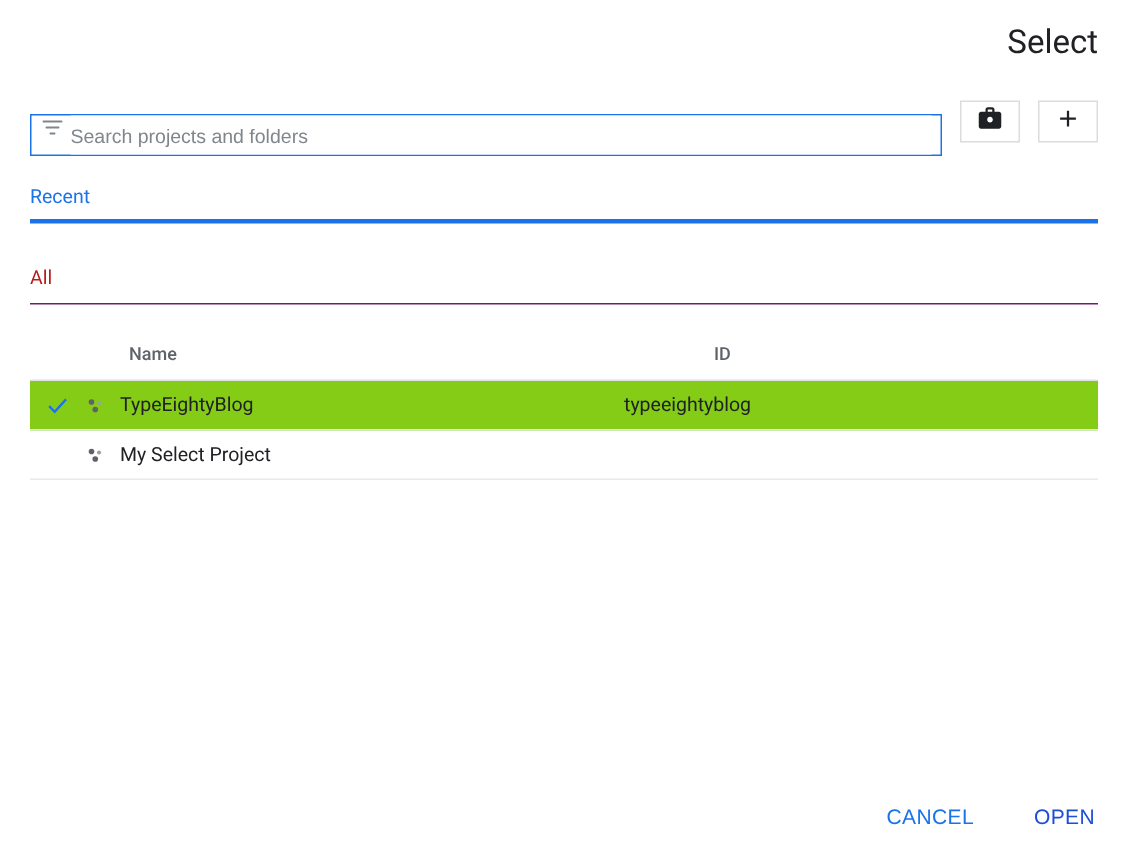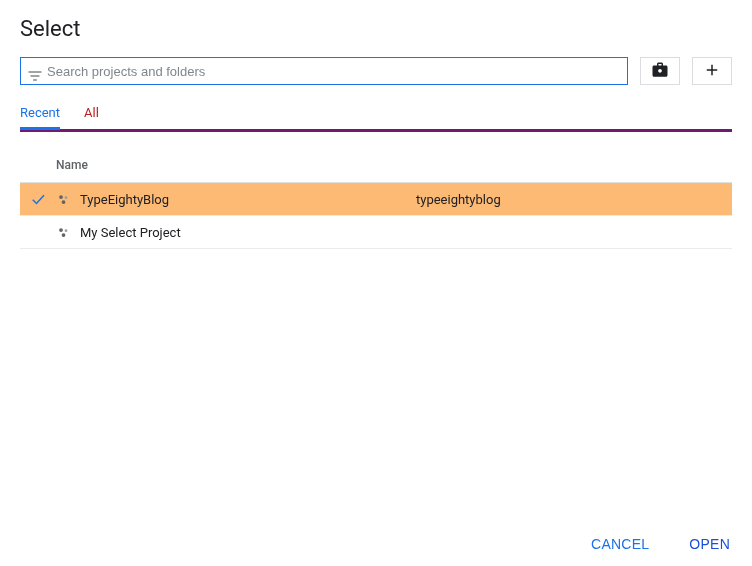--- a/index.html
+++ b/index.html
@@ -16,34 +16,36 @@
       position: relative;
     }
     .container {
       padding: 16px 20px 0 20px;
     }
     .title {
       font-size: 22px;
       font-weight: 400;
       color: #202124;
       margin-bottom: 16px;
+      text-align: right;
     }
     .toolbar {
       display: flex;
       gap: 12px;
       margin-bottom: 14px;
       align-items: center;
     }
     .search-wrap {
       flex: 1;
       display: flex;
-      align-items: flex-end;
+      align-items: flex-start;
       border: 1px solid #1a73e8;
       height: 28px;
       padding: 0 6px;
+      margin-top: 19px;
     }
     .filter-icon {
       color: #80868b;
       display: flex;
       align-items: center;
       margin-right: 4px;
     }
     .filter-icon svg {
       width: 16px;
       height: 16px;
@@ -70,22 +72,23 @@
       cursor: pointer;
     }
     .icon-btn svg {
       width: 18px;
       height: 18px;
       fill: #202124;
     }
     .tabs {
       display: flex;
       gap: 24px;
-      border-bottom: 3px solid #701a75;
+      border-bottom: 1px solid #701a75;
       margin-bottom: 16px;
+      flex-direction: column;
     }
     .tab {
       font-size: 13px;
       color: #b91c1c;
       padding: 6px 0 9px 0;
       cursor: pointer;
       position: relative;
     }
     .tab.active {
       color: #1a73e8;
@@ -102,20 +105,21 @@
     .table {
       width: 100%;
     }
     .table-header {
       display: flex;
       padding: 10px 0;
       border-bottom: 1px solid #e0e0e0;
       font-size: 12px;
       color: #5f6368;
       font-weight: 500;
+      gap: 30px;
     }
     .col-check {
       width: 36px;
     }
     .col-icon {
       width: 24px;
     }
     .col-name {
       width: 360px;
     }
@@ -125,21 +129,21 @@
     .table-row {
       display: flex;
       align-items: center;
       height: 33px;
       font-size: 13px;
       color: #202124;
       border-bottom: 1px solid #e8eaed;
       cursor: pointer;
     }
     .table-row.selected {
-      background: #fdba74;
+      background: #84cc16;
     }
     .check-icon {
       color: #1a73e8;
       display: flex;
       align-items: center;
       justify-content: center;
       width: 36px;
     }
     .check-icon svg {
       width: 18px;
@@ -213,20 +217,21 @@
 
   <div class="tabs">
     <div class="tab active">Recent</div>
     <div class="tab">All</div>
   </div>
 
   <div class="table">
     <div class="table-header">
       <div class="col-check"></div>
       <div class="col-name">Name</div>
+      <div class="col-id">ID</div>
     </div>
 
     <div class="table-row selected">
       <div class="check-icon col-check">
         <svg viewBox="0 0 24 24">
             <polyline points="5 13 10 18 20 7"></polyline>
           </svg>
       </div>
       <div class="proj-icon col-icon">
         <svg viewBox="0 0 24 24">

